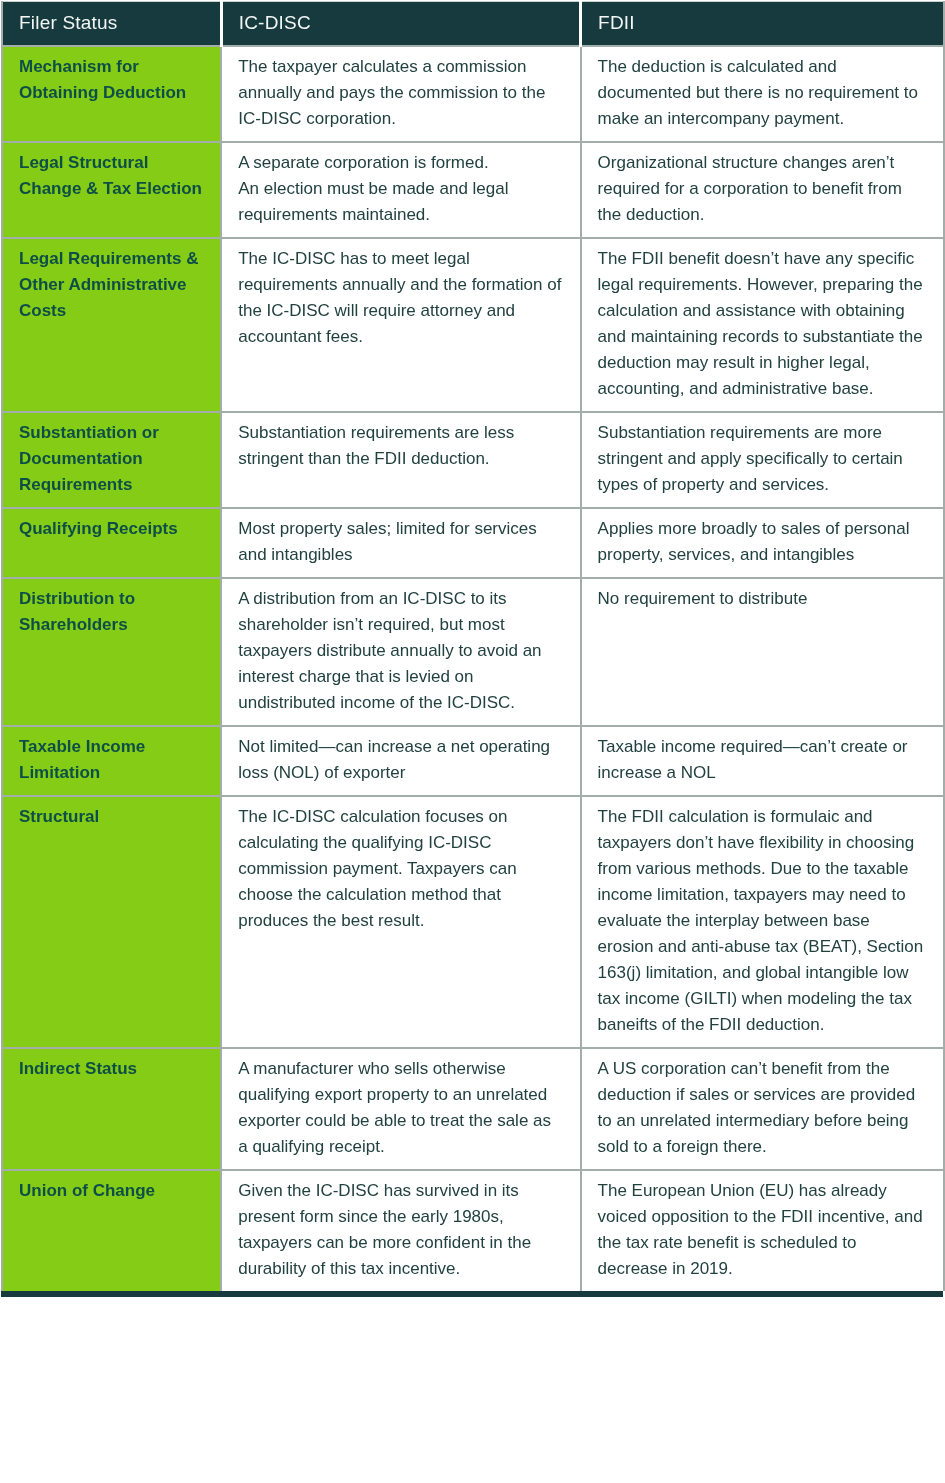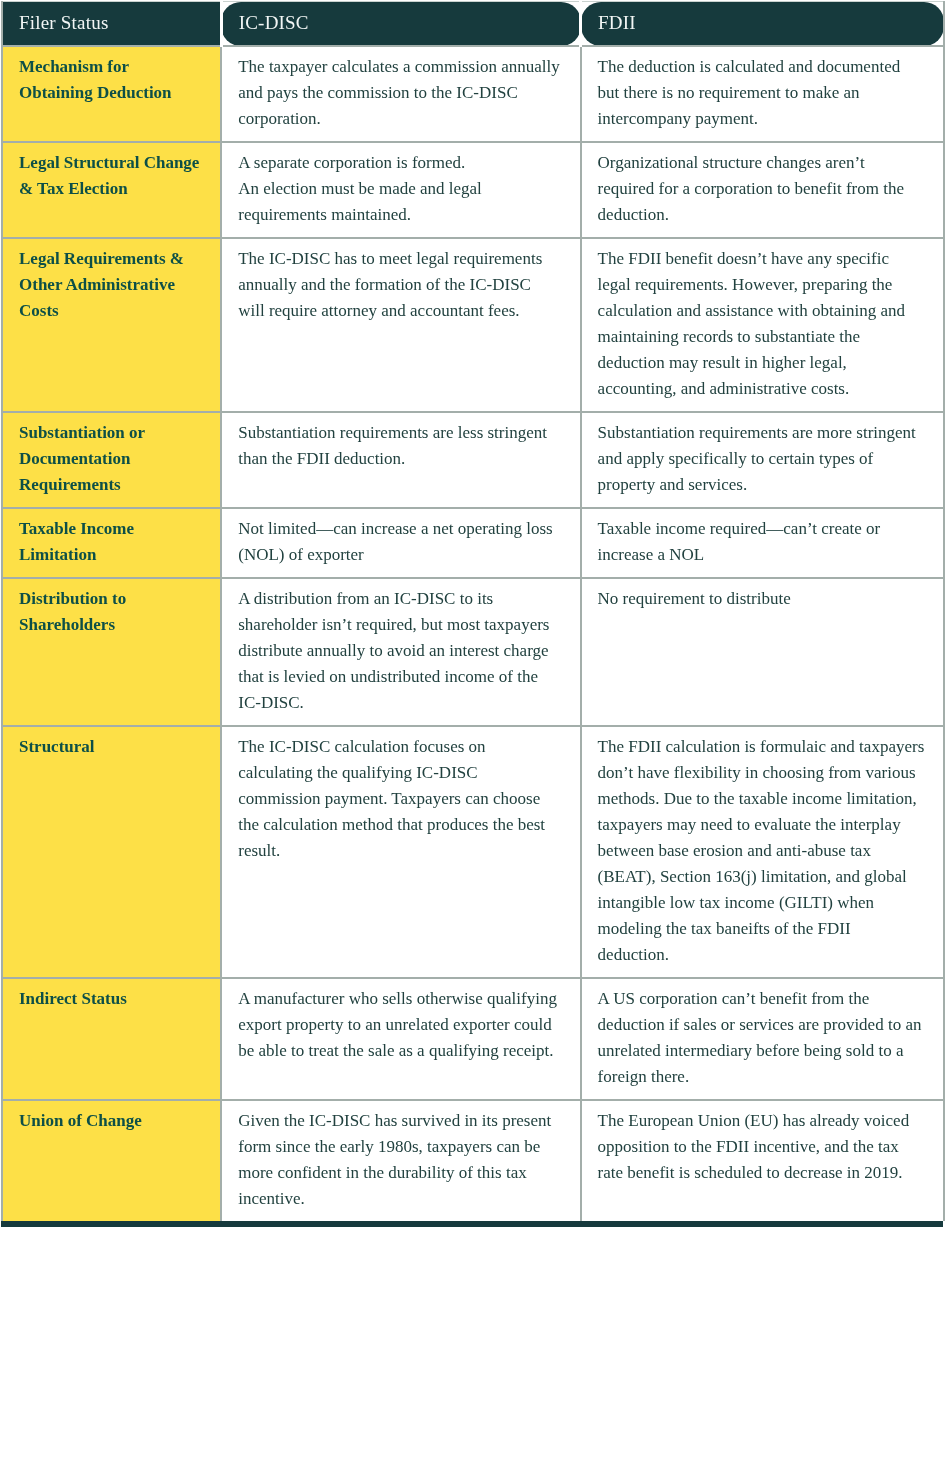--- a/index.html
+++ b/index.html
@@ -5,21 +5,20 @@
   html, body {
     margin: 0;
     padding: 0;
     background: #ffffff;
     font-family: "Liberation Sans", "DejaVu Sans", sans-serif;
   }
   .page {
     width: 945px;
     box-sizing: border-box;
     padding: 1px 2px 0 1px;
-    font-family: Liberation Serif, serif;
   }
   .cmp-table {
     display: table;
     width: 100%;
     table-layout: fixed;
     border-collapse: collapse;
     border-left: 2px solid #a3aeaa;
     border-right: 2px solid #a3aeaa;
     border-top: 1px solid #c9d2cf;
   }
@@ -42,32 +41,32 @@
   .header-row .th {
     background: #163a3d;
     color: #f2f6f5;
     font-size: 19px;
     font-weight: 400;
     height: 44px;
     vertical-align: middle;
     padding: 0 12px 0 16px;
     letter-spacing: 0.2px;
   }
-  .header-row .th + .th { border-left: 3px solid #ffffff; border-radius: 20px; }
+  .header-row .th + .th { border-left: 3px solid #ffffff; }
 
   
   .body-row .td {
     border-top: 2px solid #a3aeaa;
     padding: 7px 18px 9px 16px;
   }
   .body-row:first-of-type .td { border-top: 2px solid #ffffff; }
   .body-row .td + .td { border-left: 2px solid #a3aeaa; }
 
   .body-row .col-label {
-    background: #fde047;
+    background: #84cc16;
     color: #0d4f47;
     font-weight: 700;
   }
 
   .bottom-bar {
     height: 6px;
     background: #163a3d;
     width: 100%;
   }
 </style>
@@ -93,41 +92,46 @@
     <div class="tr body-row">
       <div class="td col-label"><span>Legal Structural Change &amp; Tax Election</span></div>
       <div class="td col-ic"><span>A separate corporation is formed.
 An election must be made and legal requirements maintained.</span></div>
       <div class="td col-fdii"><span>Organizational structure changes aren’t required for a corporation to benefit from the deduction.</span></div>
     </div>
 
     <div class="tr body-row">
       <div class="td col-label"><span>Legal Requirements &amp; Other Administrative Costs</span></div>
       <div class="td col-ic"><span>The IC-DISC has to meet legal requirements annually and the formation of the IC-DISC will require attorney and accountant fees.</span></div>
-      <div class="td col-fdii"><span>The FDII benefit doesn’t have any specific legal requirements. However, preparing the calculation and assistance with obtaining and maintaining records to substantiate the deduction may result in higher legal, accounting, and administrative costs.</span></div>
+      <div class="td col-fdii"><span>The FDII benefit doesn’t have any specific legal requirements. However, preparing the calculation and assistance with obtaining and maintaining records to substantiate the deduction may result in higher legal, accounting, and administrative base.</span></div>
     </div>
 
 
     <div class="tr body-row">
       <div class="td col-label"><span>Substantiation or Documentation Requirements</span></div>
       <div class="td col-ic"><span>Substantiation requirements are less stringent than the FDII deduction.</span></div>
       <div class="td col-fdii"><span>Substantiation requirements are more stringent and apply specifically to certain types of property and services.</span></div>
     </div>
 
-
     <div class="tr body-row">
-      <div class="td col-label"><span>Taxable Income Limitation</span></div>
-      <div class="td col-ic"><span>Not limited—can increase a net operating loss (NOL) of exporter</span></div>
-      <div class="td col-fdii"><span>Taxable income required—can’t create or increase a NOL</span></div>
+      <div class="td col-label"><span>Qualifying Receipts</span></div>
+      <div class="td col-ic"><span>Most property sales; limited for services and intangibles</span></div>
+      <div class="td col-fdii"><span>Applies more broadly to sales of personal property, services, and intangibles</span></div>
     </div>
 
     <div class="tr body-row">
       <div class="td col-label"><span>Distribution to Shareholders</span></div>
       <div class="td col-ic"><span>A distribution from an IC-DISC to its shareholder isn’t required, but most taxpayers distribute annually to avoid an interest charge that is levied on undistributed income of the IC-DISC.</span></div>
       <div class="td col-fdii"><span>No requirement to distribute</span></div>
+    </div>
+
+    <div class="tr body-row">
+      <div class="td col-label"><span>Taxable Income Limitation</span></div>
+      <div class="td col-ic"><span>Not limited—can increase a net operating loss (NOL) of exporter</span></div>
+      <div class="td col-fdii"><span>Taxable income required—can’t create or increase a NOL</span></div>
     </div>
 
     <div class="tr body-row">
       <div class="td col-label"><span>Structural</span></div>
       <div class="td col-ic"><span>The IC-DISC calculation focuses on calculating the qualifying IC-DISC commission payment. Taxpayers can choose the calculation method that produces the best result.</span></div>
       <div class="td col-fdii"><span>The FDII calculation is formulaic and taxpayers don’t have flexibility in choosing from various methods. Due to the taxable income limitation, taxpayers may need to evaluate the interplay between base erosion and anti-abuse tax (BEAT), Section 163(j) limitation, and global intangible low tax income (GILTI) when modeling the tax baneifts of the FDII deduction.</span></div>
     </div>
 
     <div class="tr body-row">
       <div class="td col-label"><span>Indirect Status</span></div>

